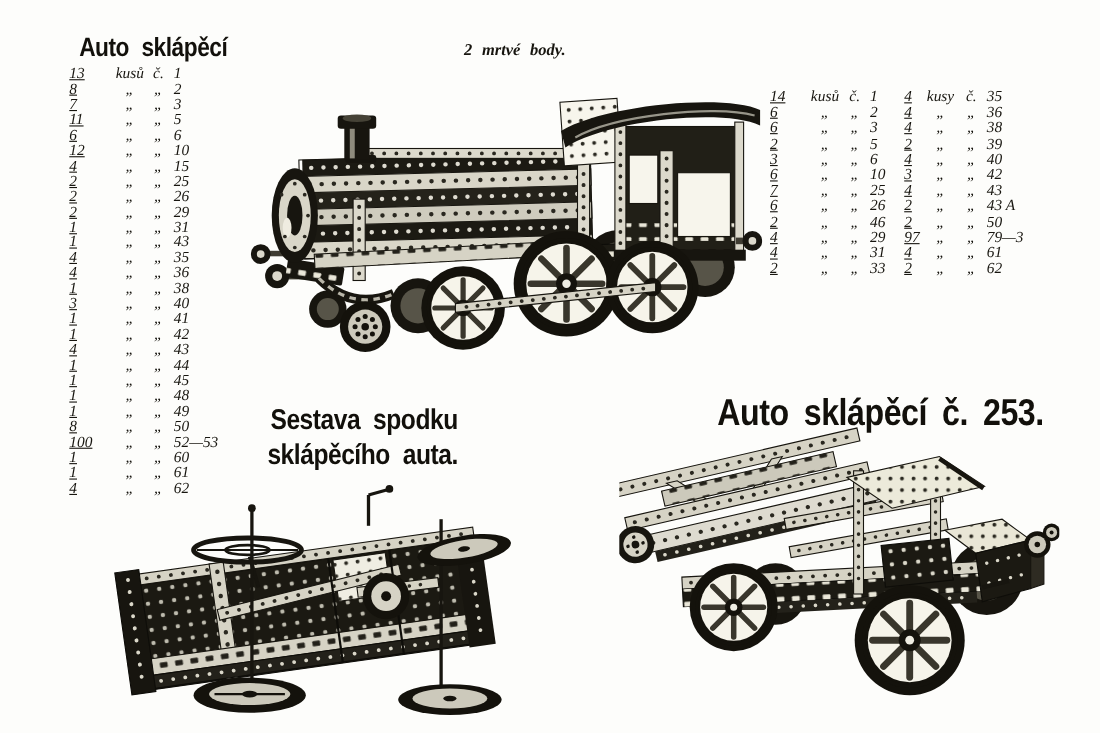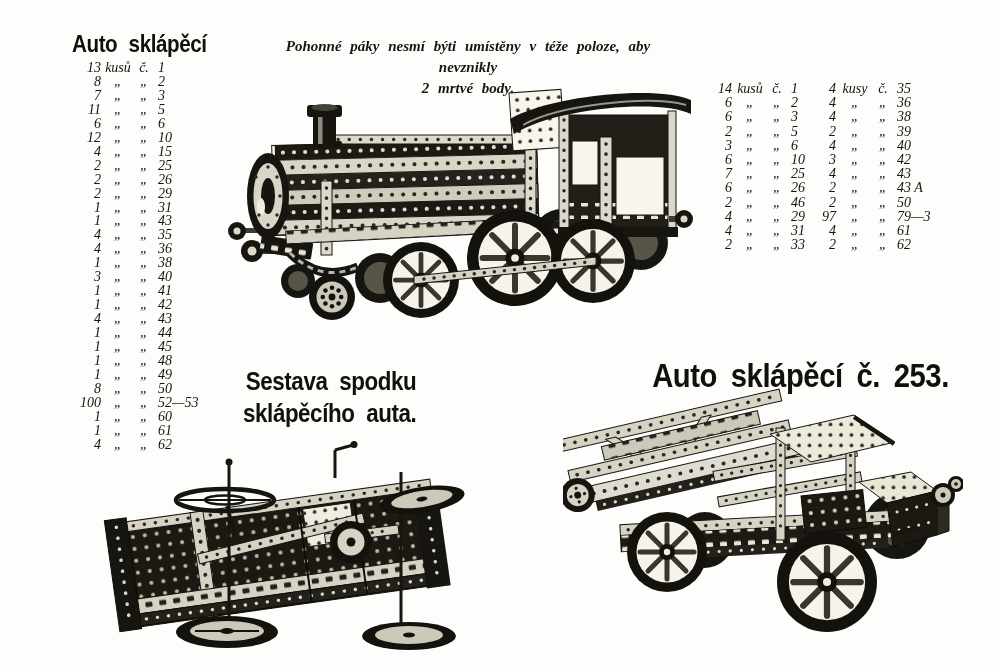--- a/index.html
+++ b/index.html
@@ -25,21 +25,21 @@
   .hd-truck .cond { transform-origin:50% 50%; }
 
   
   .note { position:absolute; left:253px; top:36px; width:430px; text-align:center;
           font-style:italic; font-weight:bold; font-size:15px; line-height:21px; word-spacing:5px; }
 
   
   .plist { position:absolute; font-style:italic; font-size:14px; }
   .prow  { display:grid; }
   .prow span { display:block; }
-  .c1 { text-align:right; padding-right:2px; }
+  .c1 { padding-right:2px;text-decoration:underline; }
   .c2, .c3 { text-align:center; }
   .c4 { text-align:left; padding-left:3px; white-space:nowrap; }
   #left-plist { left:63px; top:61px; }
   #left-plist .prow { grid-template-columns:40px 30px 22px 60px; line-height:13.95px; }
   #loco-left  { left:700px; top:82px; }
   #loco-left .prow { grid-template-columns:34px 32px 22px 34px; line-height:14.2px; }
   #loco-right { left:822px; top:82px; }
   #loco-right .prow { grid-template-columns:16px 34px 22px 60px; line-height:14.2px; }
 
   .illus { position:absolute; }
@@ -265,21 +265,20 @@
       </div>
       <div class="prow">
         <span class="c1">4</span>
         <span class="c2">„</span>
         <span class="c3">„</span>
         <span class="c4">62</span>
       </div>
     </div>
 
   <div class="note">
-    <div>Pohonné páky nesmí býti umístěny v téže poloze, aby nevznikly</div>
     <div>2 mrtvé body.</div>
   </div>
 
   <div class="plist" id="loco-left">
       <div class="prow">
         <span class="c1">14</span>
         <span class="c2">kusů</span>
         <span class="c3">č.</span>
         <span class="c4">1</span>
       </div>

